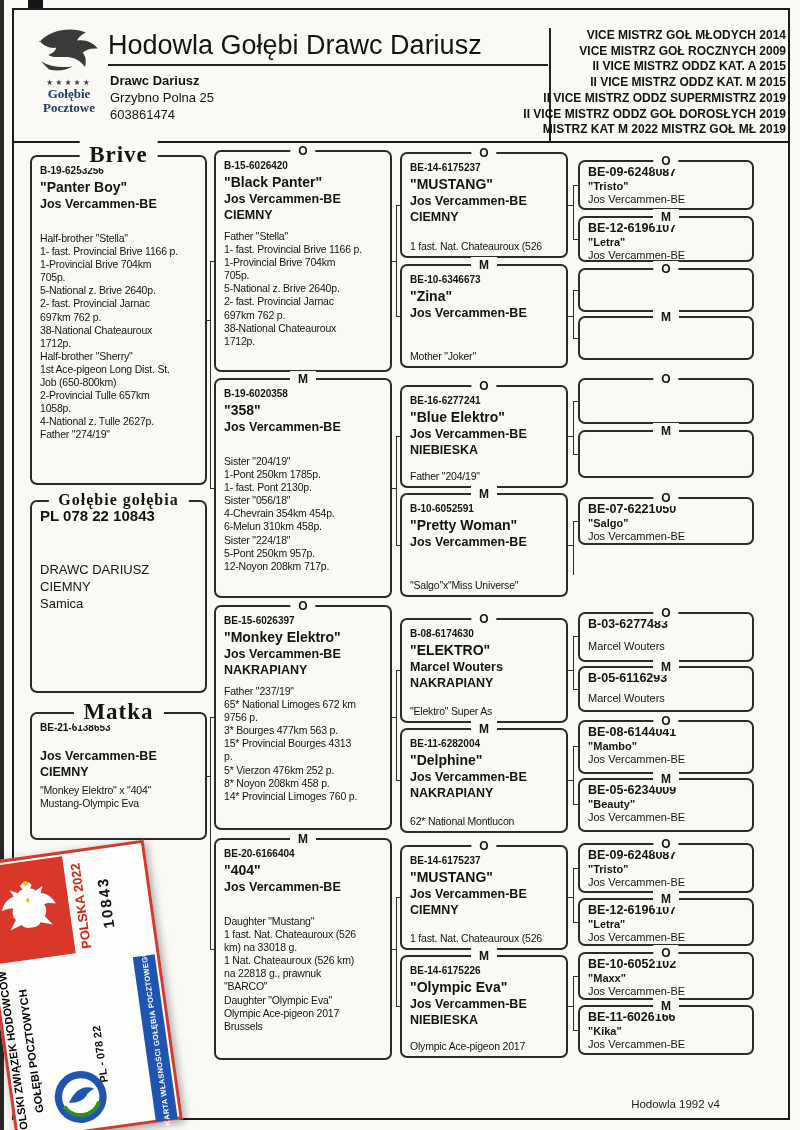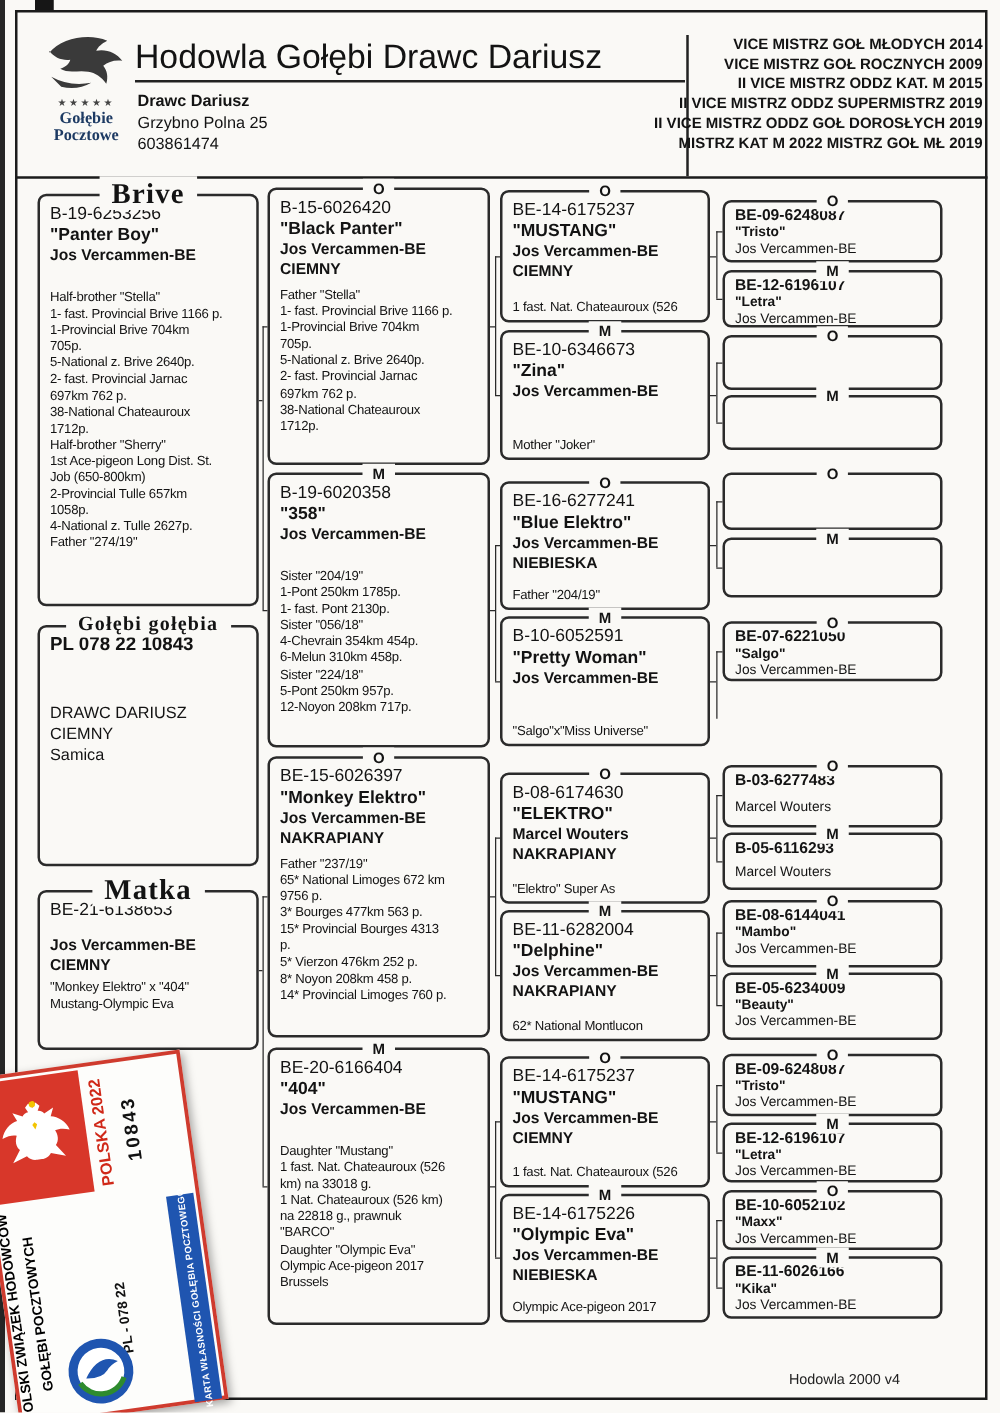--- a/index.html
+++ b/index.html
@@ -23,21 +23,21 @@
 
 .box{position:absolute;border:2px solid #2b2b2b;border-radius:7px;padding:5px 8px;background:transparent}
 .c1{left:30px;width:177px}
 .c2{left:214px;width:178px}
 .c3{left:400px;width:168px}
 .c4{left:578px;width:176px}
 .box.c4{padding:3px 8px}
 .sex{position:absolute;top:-9px;left:50%;transform:translateX(-50%);background:#faf9f6;padding:0 8px;font-weight:bold;font-size:12px;line-height:16px}
 .hlabel{position:absolute;top:-16px;left:50%;transform:translateX(-50%);background:#faf9f6;padding:0 10px;font-family:"Liberation Serif",serif;font-weight:bold;font-size:23px;line-height:27px;white-space:nowrap;letter-spacing:1px}
 .hlabel.small{font-size:16px;line-height:20px;top:-12px}
-.ring{font-weight:normal;font-size:14px;line-height:17px}
+.ring{font-weight:bold;font-size:10px;line-height:17px}
 .ring15{font-weight:bold;font-size:15px;line-height:18px}
 .nm{font-weight:bold;font-size:14px;line-height:17px}
 .own{font-weight:bold;font-size:12.5px;line-height:16px}
 .clr{font-weight:bold;font-size:12.5px;line-height:16px}
 .det{font-size:10.5px;line-height:13.1px;letter-spacing:-0.2px;white-space:pre-line;margin-top:7px}
 .det.gap{margin-top:20px}
 .det3{position:absolute;left:8px;right:6px;bottom:4px;font-size:10.5px;line-height:12.5px;letter-spacing:-0.2px;white-space:pre-line}
 .subj{font-size:13px;line-height:17px}
 .subj.first{margin-top:36px}
 .r4{font-weight:bold;font-size:12.5px;line-height:15px}
@@ -79,20 +79,21 @@
 <div class="title-underline"></div>
 <div class="addr">
   <div class="b">Drawc Dariusz</div>
   <div>Grzybno Polna 25</div>
   <div>603861474</div>
 </div>
 <div class="vdiv"></div>
 <div class="ach">
   <div>VICE MISTRZ GOŁ MŁODYCH 2014</div>
   <div>VICE MISTRZ GOŁ ROCZNYCH 2009</div>
+  <div>II VICE MISTRZ ODDZ KAT. A 2015</div>
   <div>II VICE MISTRZ ODDZ KAT. M 2015</div>
   <div>II VICE MISTRZ ODDZ SUPERMISTRZ 2019</div>
   <div>II VICE MISTRZ ODDZ GOŁ DOROSŁYCH 2019</div>
   <div>MISTRZ  KAT M 2022  MISTRZ GOŁ MŁ 2019</div>
 </div>
 <div class="hdr-bottom"></div>
 
 <div id="connectors">
     <div style="position: absolute; left: 210px; top: 261px; width: 0px; height: 227px; border-left: 1.5px solid rgb(43, 43, 43);"></div>
     <div style="position: absolute; left: 207px; top: 320px; width: 3px; height: 0px; border-top: 1.5px solid rgb(43, 43, 43);"></div>
@@ -168,21 +169,21 @@
 Half-brother "Sherry"
 1st Ace-pigeon Long Dist. St.
 Job (650-800km)
 2-Provincial Tulle 657km
 1058p.
 4-National z. Tulle 2627p.
 Father "274/19"</div>
 </div>
 
 <div class="box c1" style="top:500px;height:193px">
-  <span class="hlabel small">Gołębi gołębia</span>
+  <span class="hlabel small">Gołębie gołębia</span>
   <div class="ring15">PL 078 22 10843</div>
   <div class="subj first">DRAWC DARIUSZ</div>
   <div class="subj">CIEMNY</div>
   <div class="subj">Samica</div>
 </div>
 
 <div class="box c1" style="top:712px;height:128px">
   <span class="hlabel">Matka</span>
   <div class="ring">BE-21-6138653</div>
   <div class="own" style="margin-top:12px">Jos Vercammen-BE</div>
@@ -413,13 +414,13 @@
   <div class="pz-logo">
     <svg width="54" height="54" viewBox="0 0 52 52">
       <circle cx="26" cy="26" r="25" fill="#1f55b0"></circle>
       <circle cx="26" cy="26" r="18" fill="#fff"></circle>
       <path d="M14 30 q12 -18 26 -10 q-6 2 -9 6 q-5 6 -17 4z" fill="#1f55b0"></path>
       <path d="M9 33 a19 19 0 0 0 34 0" stroke="#2e8b2e" stroke-width="4" fill="none"></path>
     </svg>
   </div>
 </div>
 
-<div class="footer">Hodowla 2000 v4</div>
+<div class="footer">Hodowla 1992 v4</div>
 
 </body></html>

